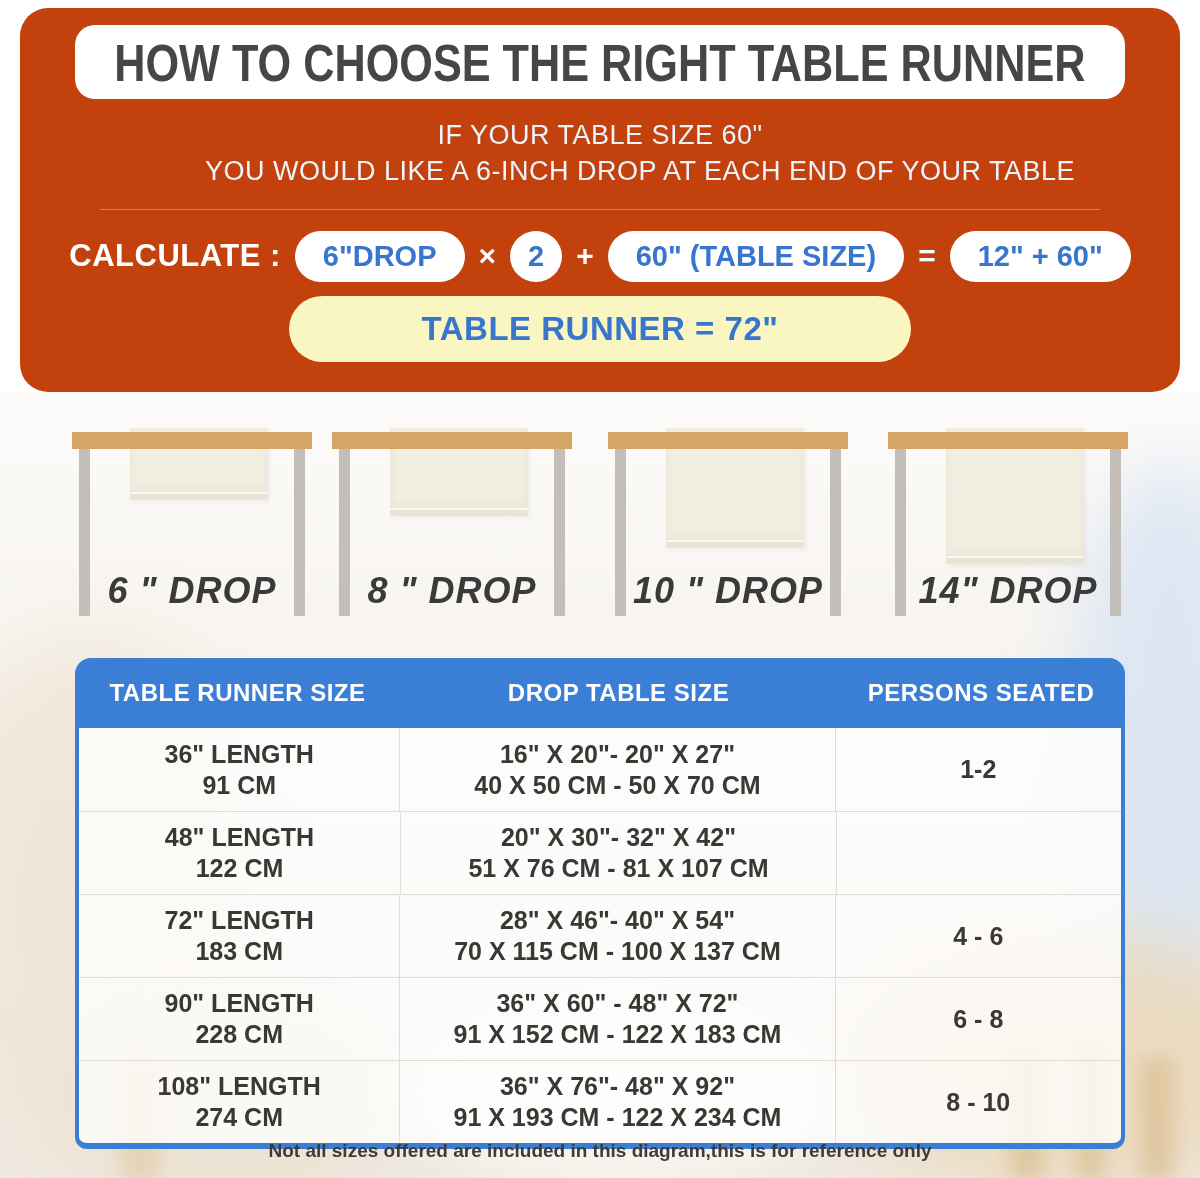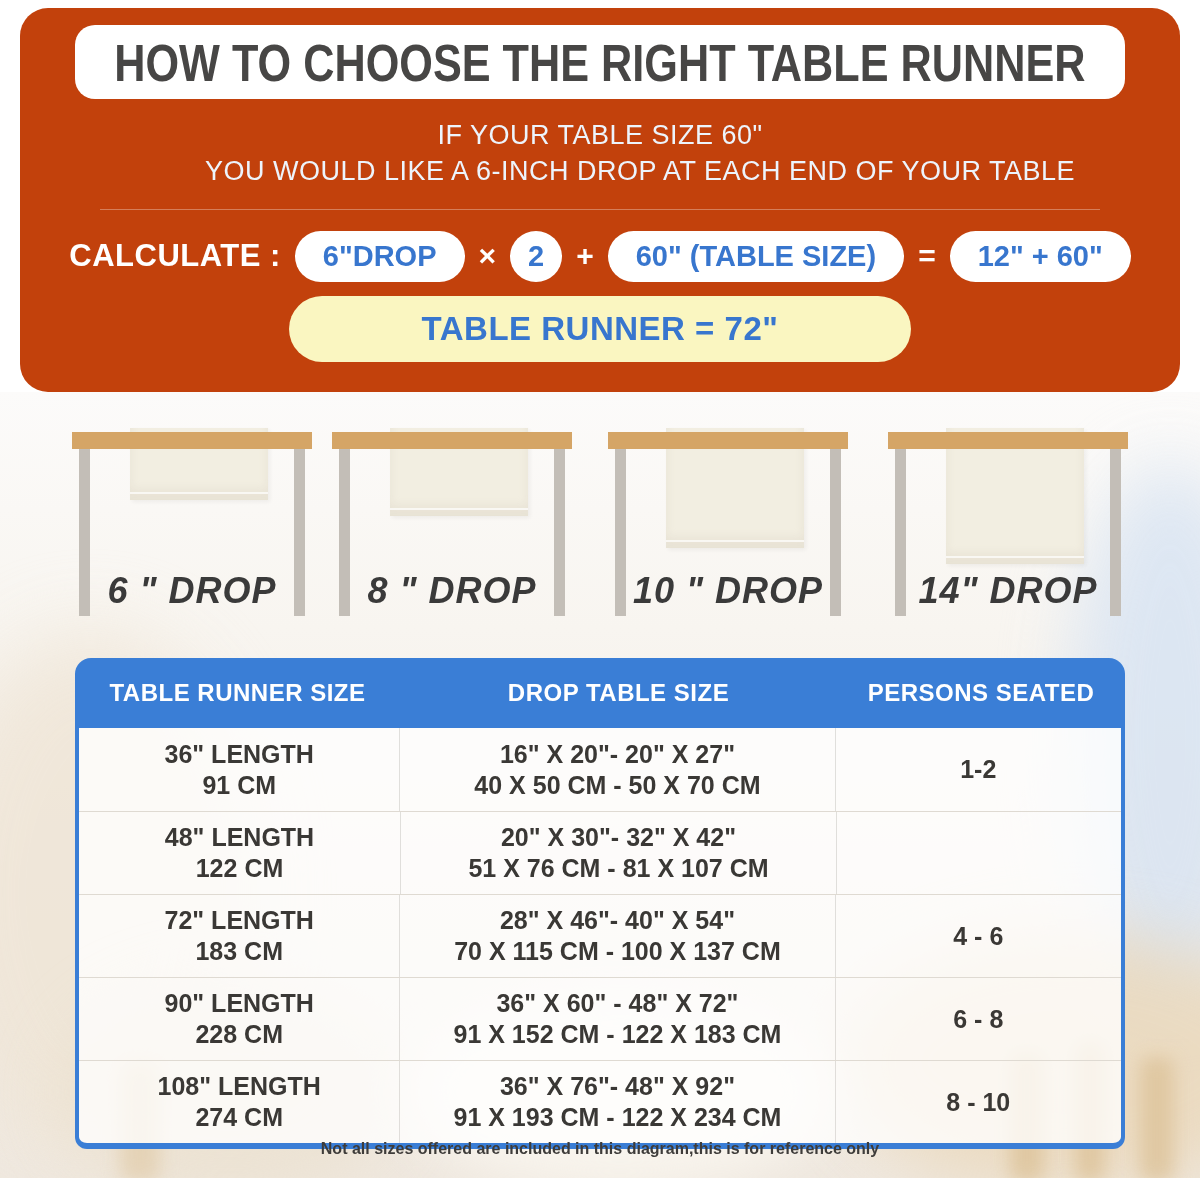--- a/index.html
+++ b/index.html
@@ -74,21 +74,21 @@
     background:rgba(255,255,255,0.78); }
   .st-row { display:flex; height:83px; align-items:center; }
   .st-row + .st-row { border-top:1px solid #DFDAD2; }
   .cell { display:flex; flex-direction:column; justify-content:center; align-items:center;
     height:100%; text-align:center; color:#3A3835; font-weight:700; font-size:25px; line-height:31px; }
   .cell.c2 { border-left:1px solid rgba(160,155,148,0.30); border-right:1px solid rgba(160,155,148,0.30); }
   .cell.c1 { width:321px; } .cell.c3 { width:286px; }
 
   
   .footer-note { position:absolute; left:0; top:1140px; width:100%; text-align:center;
-    font-size:16px; font-weight:700; color:#3E3C3A; }
+    font-size:19px; font-weight:700; color:#3E3C3A; }
 </style>
 </head>
 <body>
 
 <div class="page">
 
   <div class="photo-bg">
     <div class="blob b1"></div>
     <div class="blob b2"></div>
     <div class="blob b3"></div>

